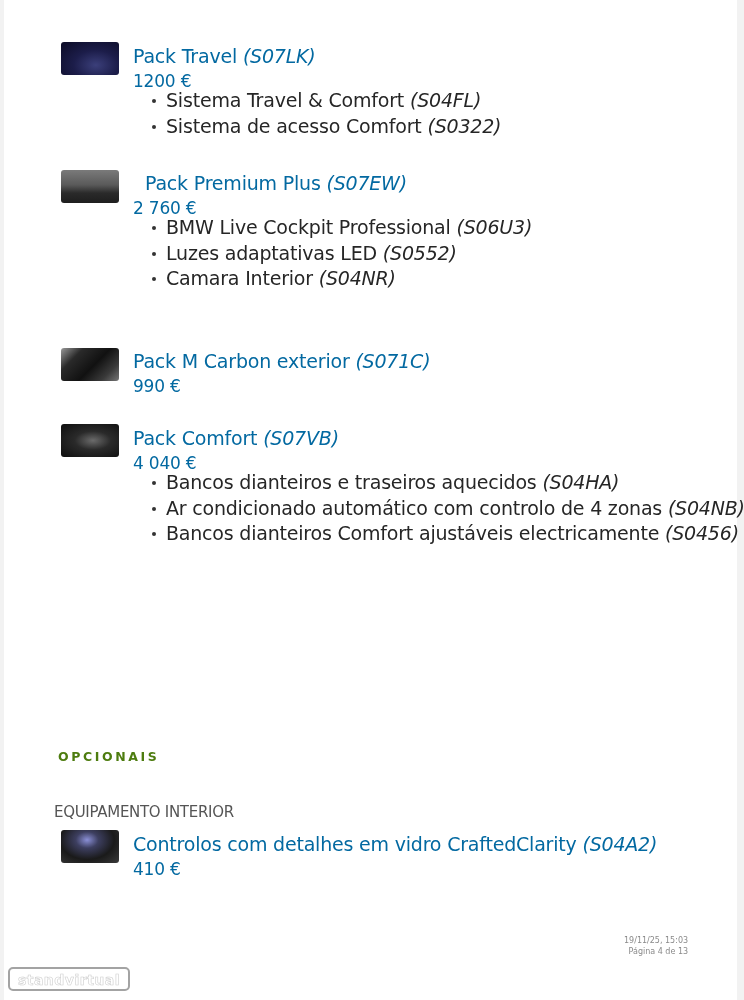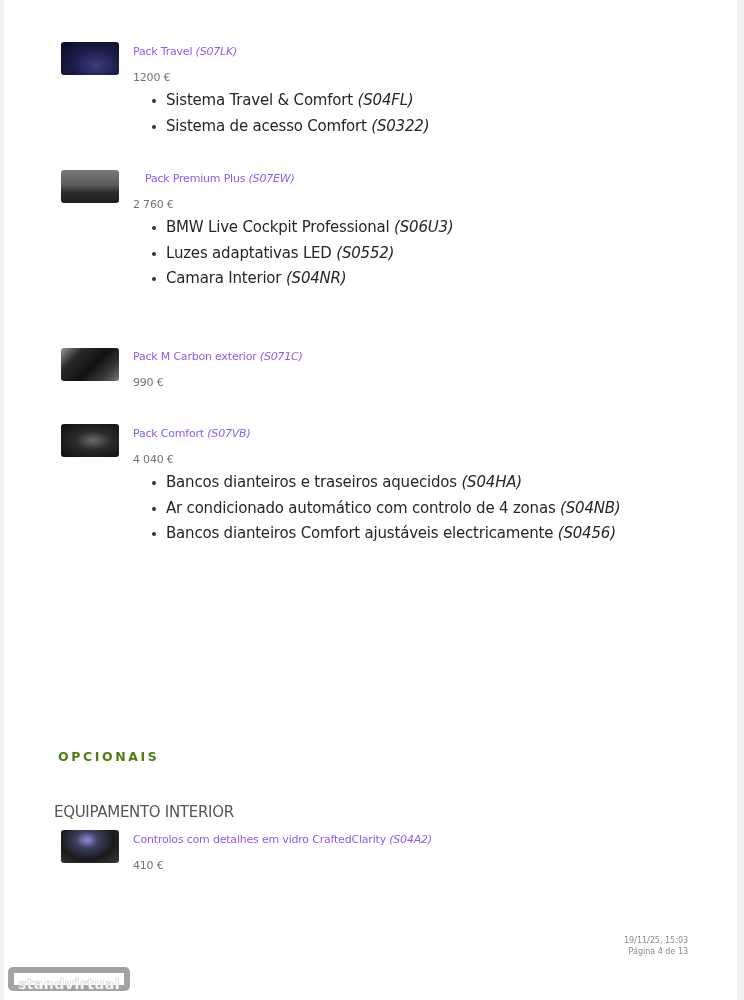--- a/index.html
+++ b/index.html
@@ -8,31 +8,31 @@
     .page {
       position: absolute; left: 4px; top: 0; width: 733px; height: 1000px;
       background: #ffffff;
     }
     .pack { position: absolute; left: 57px; }
     .thumb {
       position: absolute; left: 0; top: 0; width: 58px; height: 33px; border-radius: 3px;
       overflow: hidden;
     }
     .title {
-      position: absolute; left: 72px; top: 0; font-size: 11px; white-space: nowrap;
-      letter-spacing: -0.2px; color: #8b5cf6;
+      position: absolute; left: 72px; top: 0; font-size: 19px; white-space: nowrap;
+      letter-spacing: -0.2px; color: #0369a1;
     }
     .title .code { font-style: italic; }
     .price {
-      position: absolute; left: 72px; top: 26px; font-size: 11px; color: #737373;
+      position: absolute; left: 72px; top: 26px; font-size: 17px; color: #0369a1;
       white-space: nowrap; letter-spacing: -0.2px;
     }
     .features { position: absolute; left: 90px; top: 47px; list-style: none; }
     .features li {
-      font-size: 15px; height: 25.5px; line-height: 25.5px; white-space: nowrap;
+      font-size: 19px; height: 25.5px; line-height: 25.5px; white-space: nowrap;
       letter-spacing: -0.2px; position: relative; padding-left: 15px; color: #262626;
     }
     .features li::before {
       content: ""; position: absolute; left: 1px; top: 11px; width: 4px; height: 4px;
       border-radius: 50%; background: #333;
     }
     .features li .code { font-style: italic; }
     .section-heading {
       position: absolute; left: 54px; top: 749px; font-size: 12.5px; font-weight: bold;
       letter-spacing: 2.6px; color: #4d7c0f;
@@ -44,21 +44,21 @@
     .footer-url {
       position: absolute; left: 50px; top: 936px; font-size: 8px; color: #8a8a8a;
       white-space: nowrap; letter-spacing: -0.1px;
     }
     .footer-meta {
       position: absolute; left: 620px; top: 936px; font-size: 8px; color: #8a8a8a;
       text-align: right; line-height: 10.5px; white-space: nowrap;
     }
     .watermark {
       position: absolute; left: 8px; top: 967px; width: 122px; height: 24px;
-      border: 6px solid #a3a3a3; border-radius: 5px; font-size: 14px; font-weight: bold;
+      border: 2px solid #a3a3a3; border-radius: 5px; font-size: 14px; font-weight: bold;
       color: #ffffff; text-align: center; line-height: 22px; letter-spacing: 0.5px;
       -webkit-text-stroke: 0.6px #cfcfcf; background: rgba(255,255,255,0.6);
     }
     .thumb-travel { background: radial-gradient(ellipse at 60% 70%, #3b3f7a 0%, #1c1d4a 45%, #0b0b24 100%); }
     .thumb-premium { background: linear-gradient(180deg, #7a7a7a 0%, #5a5a5a 45%, #2a2a2a 70%, #1e1e1e 100%); }
     .thumb-carbon { background: linear-gradient(135deg, #9a9a9a 0%, #2a2a2a 25%, #111 55%, #3a3a3a 80%, #777 100%); }
     .thumb-comfort { background: radial-gradient(ellipse at 55% 50%, #6b6b6b 0%, #2a2a2a 40%, #0e0e0e 100%); }
     .thumb-controls { background: radial-gradient(ellipse at 45% 30%, #8a8fd6 0%, #3d3f60 25%, #1a1a1a 60%, #3a3a3a 100%); }
   </style>
 </head>

